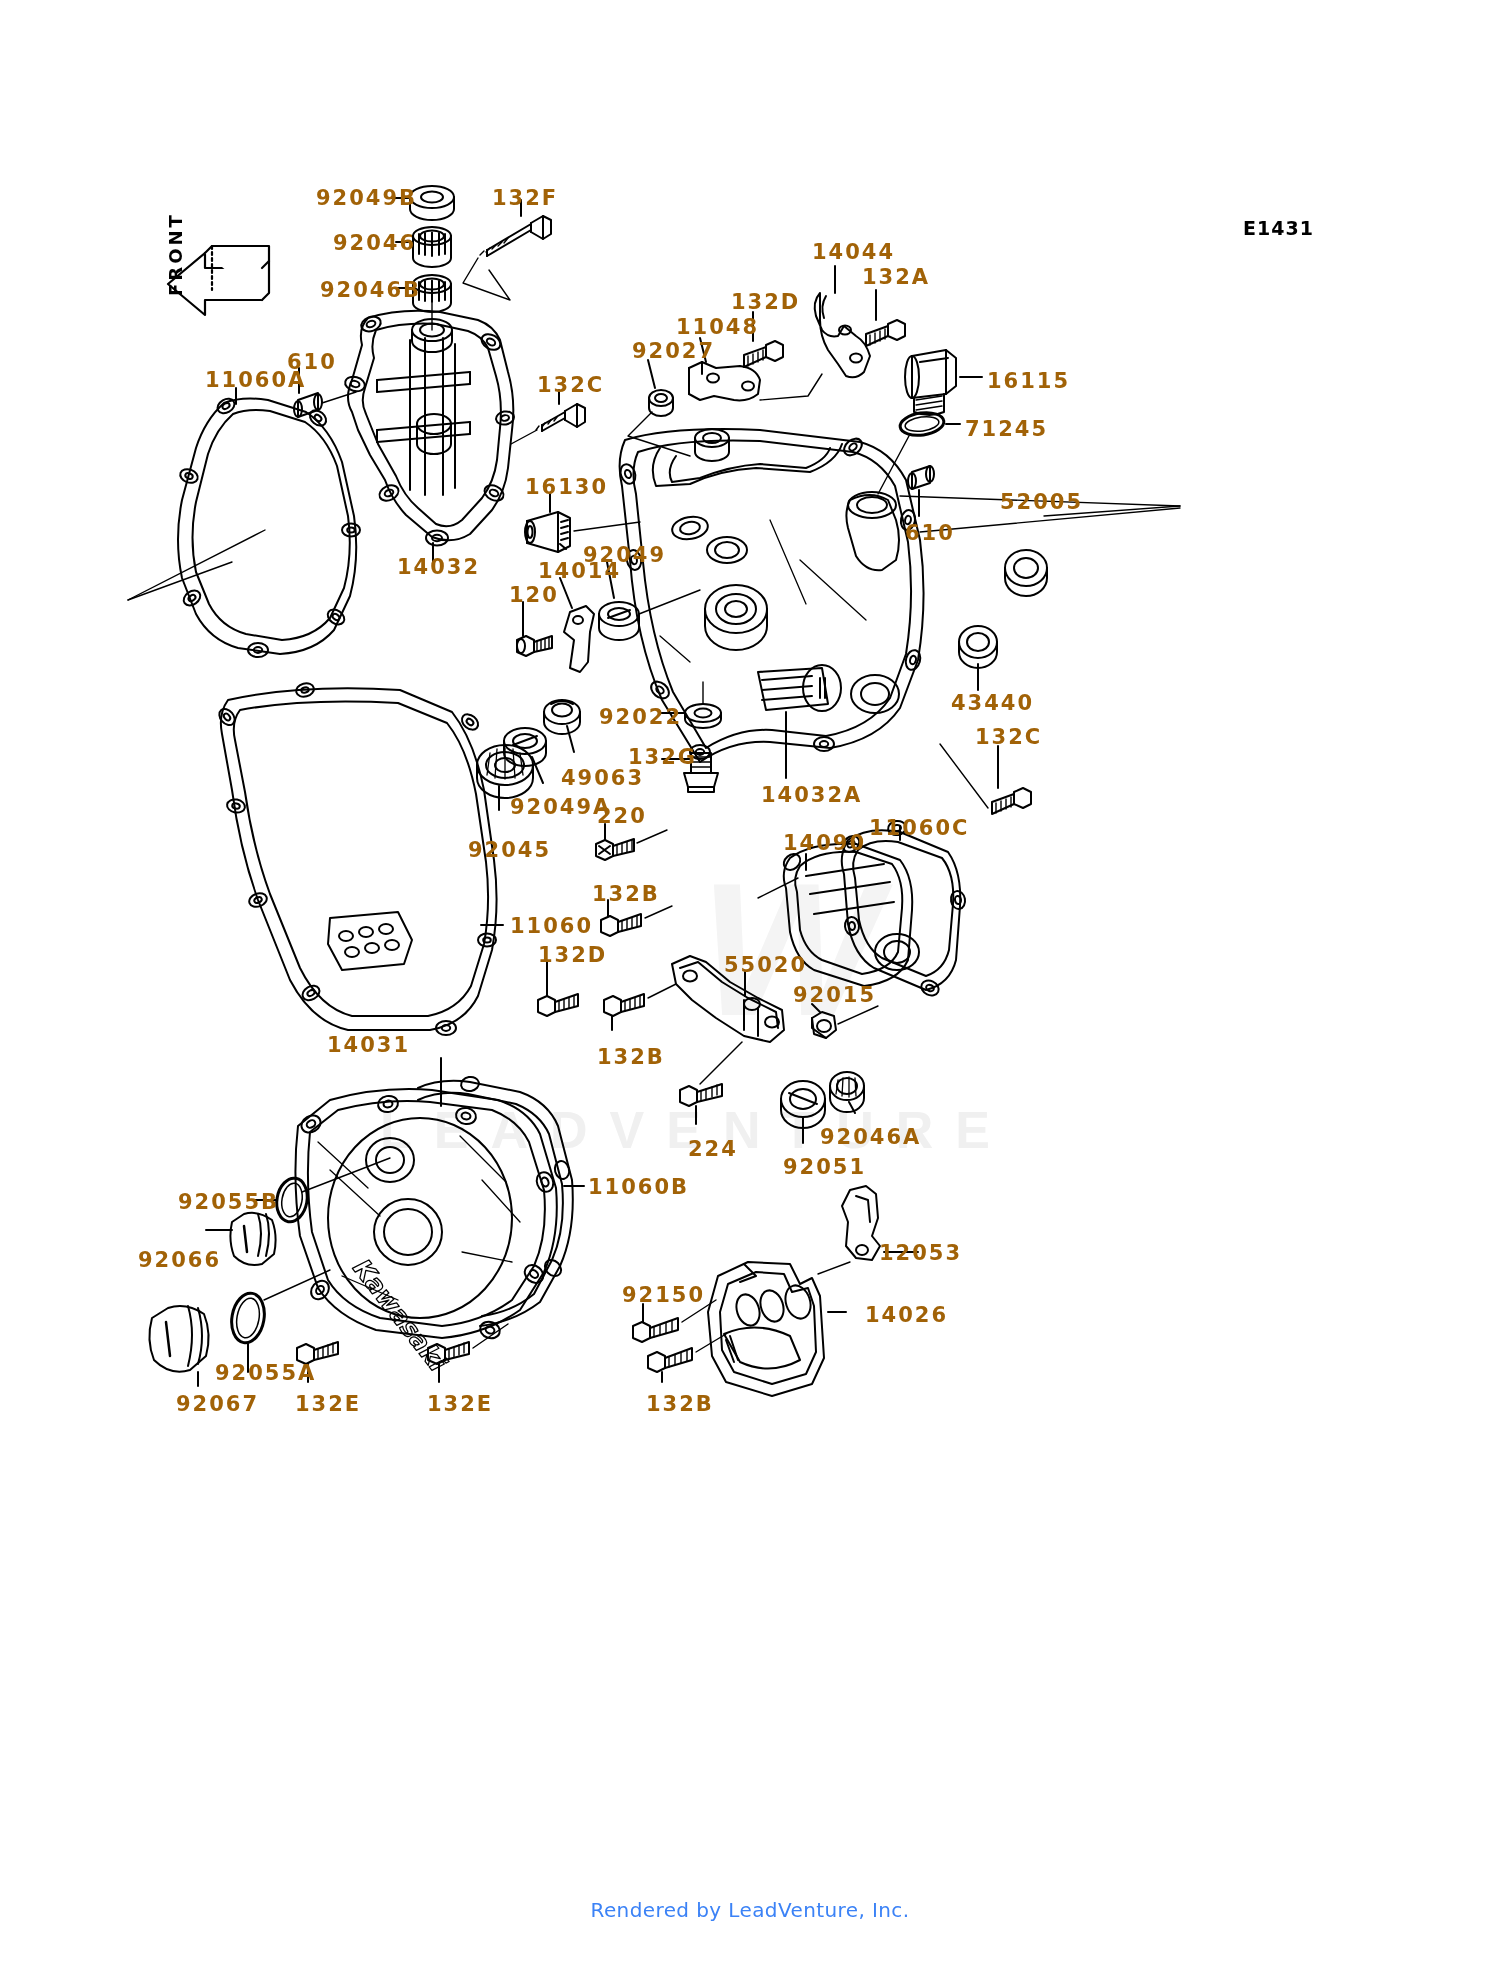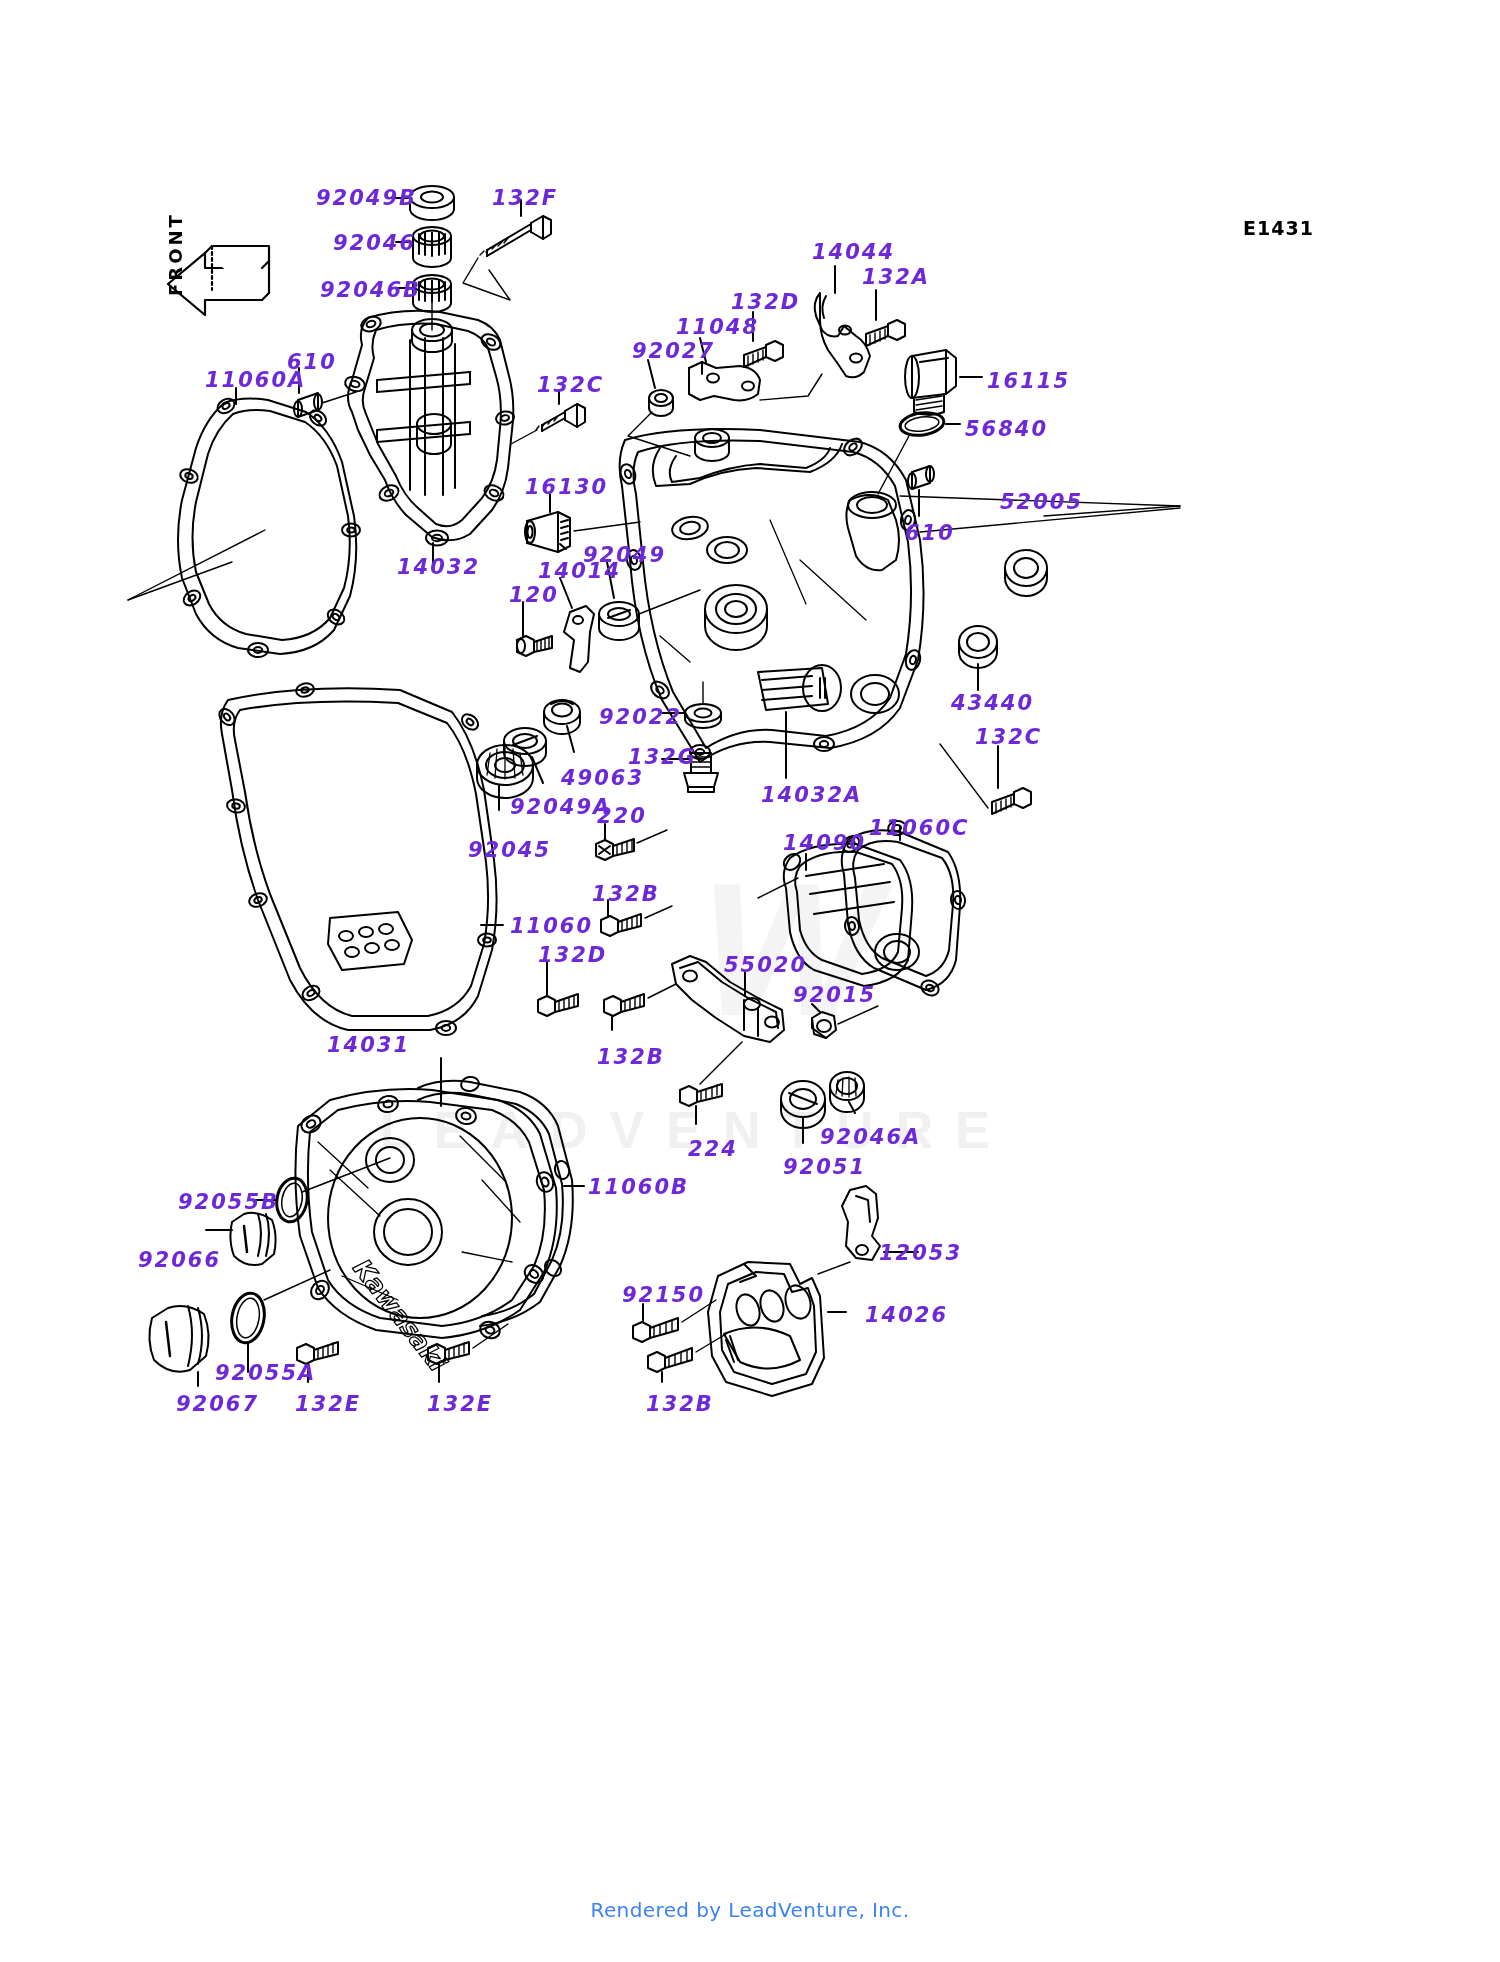--- a/index.html
+++ b/index.html
@@ -24,24 +24,23 @@
     top: 0;
     width: 1500px;
     height: 1962px;
   }
   .lbl {
     position: absolute;
     font-family: "DejaVu Sans", sans-serif;
     font-weight: bold;
     font-size: 23px;
     letter-spacing: 1.5px;
-    color: #6d28d9;
+    color: #a16207;
     white-space: nowrap;
     line-height: 1;
-    font-style: italic;
   }
   .lbl.code {
     font-size: 21px;
     letter-spacing: 2px;
   }
   #diagram-id {
     position: absolute;
     left: 1243px;
     top: 217px;
     font-family: "DejaVu Sans", sans-serif;
@@ -773,21 +772,21 @@
   <div class="lbl code" style="left:812px;  top:242px;">14044</div>
   <div class="lbl code" style="left:862px;  top:267px;">132A</div>
   <div class="lbl code" style="left:320px;  top:280px;">92046B</div>
   <div class="lbl code" style="left:731px;  top:292px;">132D</div>
   <div class="lbl code" style="left:676px;  top:317px;">11048</div>
   <div class="lbl code" style="left:632px;  top:341px;">92027</div>
   <div class="lbl code" style="left:987px;  top:371px;">16115</div>
   <div class="lbl code" style="left:205px;  top:370px;">11060A</div>
   <div class="lbl code" style="left:287px;  top:352px;">610</div>
   <div class="lbl code" style="left:537px;  top:375px;">132C</div>
-  <div class="lbl code" style="left:965px;  top:419px;">56840</div>
+  <div class="lbl code" style="left:965px;  top:419px;">71245</div>
   <div class="lbl code" style="left:1000px; top:492px;">52005</div>
   <div class="lbl code" style="left:525px;  top:477px;">16130</div>
   <div class="lbl code" style="left:905px;  top:523px;">610</div>
   <div class="lbl code" style="left:583px;  top:545px;">92049</div>
   <div class="lbl code" style="left:538px;  top:561px;">14014</div>
   <div class="lbl code" style="left:397px;  top:557px;">14032</div>
   <div class="lbl code" style="left:509px;  top:585px;">120</div>
   <div class="lbl code" style="left:951px;  top:693px;">43440</div>
   <div class="lbl code" style="left:599px;  top:707px;">92022</div>
   <div class="lbl code" style="left:975px;  top:727px;">132C</div>

